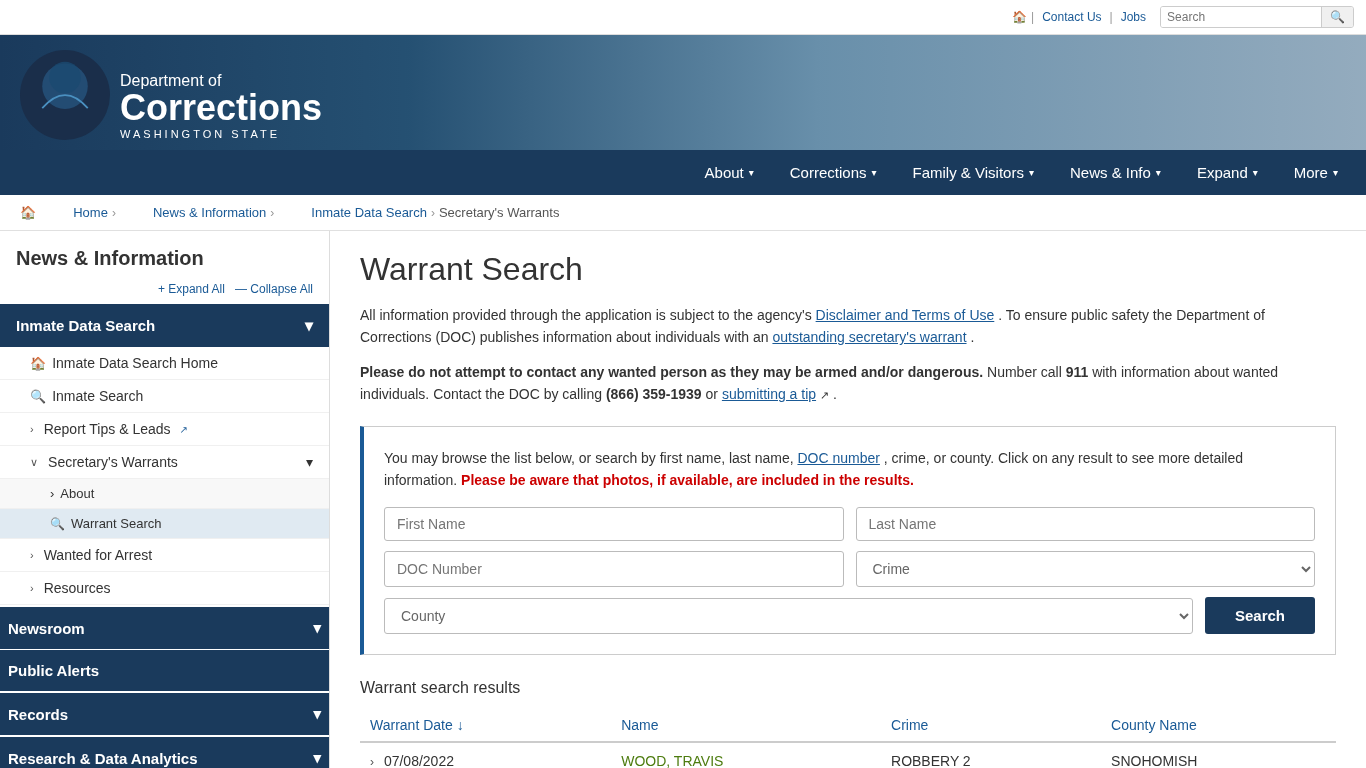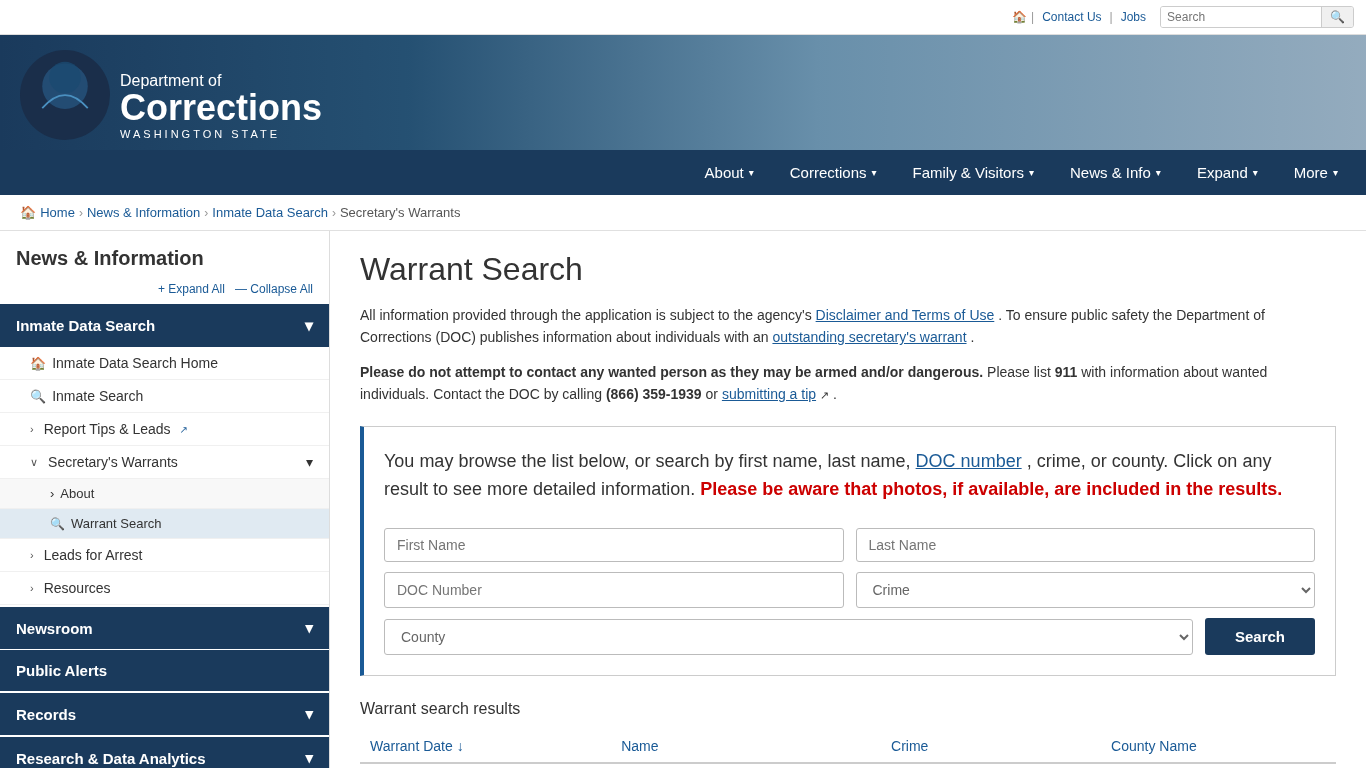--- a/index.html
+++ b/index.html
@@ -109,21 +109,21 @@
     .breadcrumb {
       padding: 10px 20px;
       font-size: 13px;
       color: #555;
       display: flex;
       align-items: center;
       flex-wrap: wrap;
       gap: 4px;
       border-bottom: 1px solid #e0e0e0;
     }
-    .breadcrumb a { color: #1a5a96; text-decoration: none; }
+    .breadcrumb a { color: #1a5a96; text-decoration: none; margin-left: 33px; }
     .breadcrumb .sep { color: #999; font-size: 12px; }
 
     
     .main-layout {
       display: flex;
       min-height: calc(768px - 200px);
     }
 
     
     .sidebar {
@@ -185,21 +185,21 @@
       background: #f8f8f8;
     }
     .sidebar-sub-sub.active-item {
       background: #e0eaf2;
     }
     .sidebar-sub-sub .icon { color: #1a5a96; font-size: 12px; }
 
     .sidebar-inactive-section {
       background: #1a3a5c;
       color: #fff;
-      padding: 12px 16px;
+      padding: 12px 8px;
       font-size: 15px;
       font-weight: bold;
       cursor: pointer;
       display: flex;
       justify-content: space-between;
       align-items: center;
       margin-top: 2px;
     }
 
     
@@ -232,23 +232,23 @@
 
     
     .search-box {
       border: 1px solid #ccc;
       border-left: 4px solid #1a5a96;
       padding: 20px;
       margin-bottom: 24px;
       background: #fff;
     }
     .search-box .browse-text {
-      font-size: 18px;
+      font-size: 14px;
       line-height: 1.6;
-      margin-bottom: 24px;
+      margin-bottom: 16px;
     }
     .search-box .browse-text a { color: #1a5a96; }
     .search-box .photo-note {
       color: #c00;
       font-weight: bold;
     }
     .search-form { display: flex; flex-direction: column; gap: 10px; }
     .search-row { display: flex; gap: 12px; }
     .search-row input, .search-row select {
       flex: 1;
@@ -421,21 +421,21 @@
     <div class="sidebar-sub-sub">
       <span class="expand-icon">›</span>
       <span>About</span>
     </div>
     <div class="sidebar-sub-sub active-item">
       <span class="icon">🔍</span>
       <span>Warrant Search</span>
     </div>
     <div class="sidebar-sub-item">
       <span class="expand-icon">›</span>
-      <span>Leads for Arrest</span>
+      <span>Wanted for Arrest</span>
     </div>
     <div class="sidebar-sub-item">
       <span class="expand-icon">›</span>
       <span>Resources</span>
     </div>
 
     <div class="sidebar-inactive-section">
       <span>Newsroom</span>
       <span class="chevron">▾</span>
     </div>
@@ -462,21 +462,21 @@
     <p class="intro-text">
       <span>All information provided through the application is subject to the agency's</span>
       <a href="#">Disclaimer and Terms of Use</a>
       <span>. To ensure public safety the Department of Corrections (DOC) publishes information about individuals with an</span>
       <a href="#">outstanding secretary's warrant</a>
       <span>.</span>
     </p>
 
     <p class="warning-text">
       <strong>Please do not attempt to contact any wanted person as they may be armed and/or dangerous.</strong>
-      <span> Please list </span>
+      <span> Number call </span>
       <strong>911</strong>
       <span> with information about wanted individuals. Contact the DOC by calling </span>
       <strong>(866) 359-1939</strong>
       <span> or </span>
       <a href="#">submitting a tip</a>
       <span style="font-size:11px;">↗</span>
       <span>.</span>
     </p>
 
     <div class="search-box">

